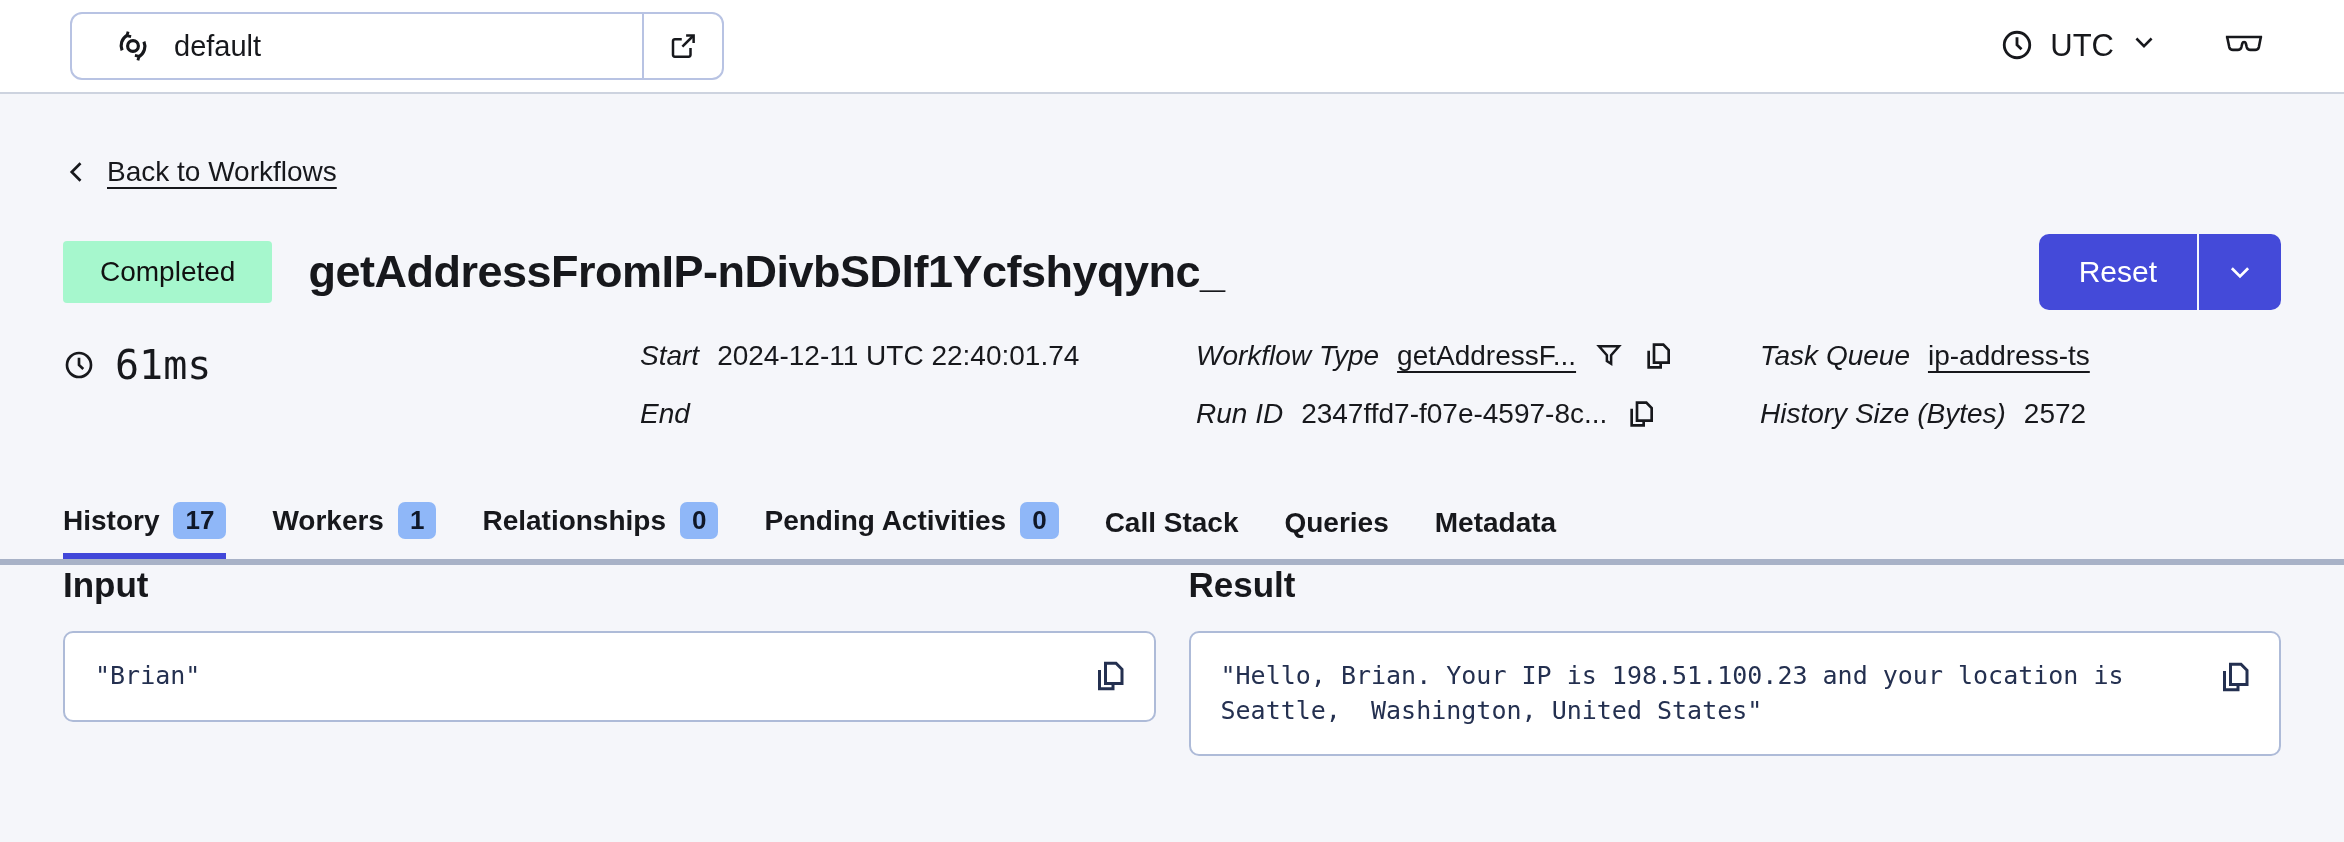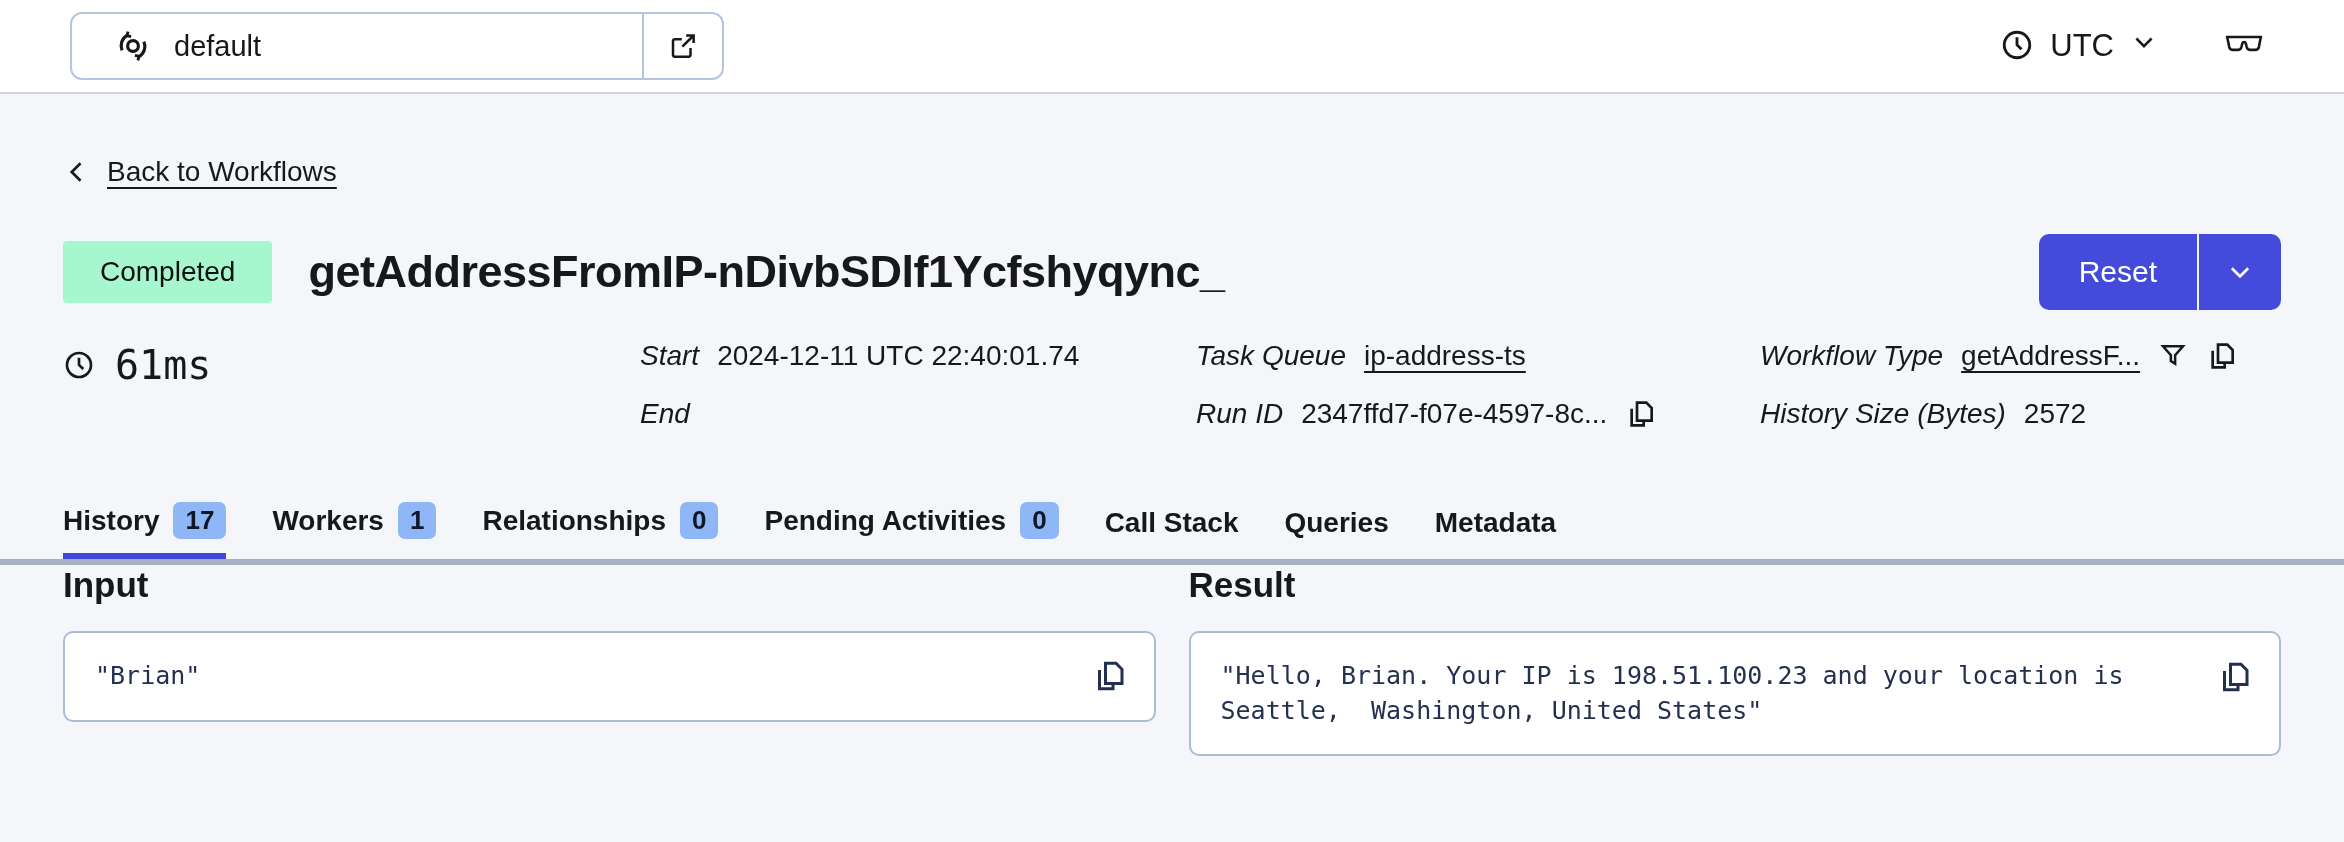--- a/index.html
+++ b/index.html
@@ -162,41 +162,41 @@
       </span>
       <span class="dur-value">61ms</span>
     </div>
 
     <div class="meta-grid">
       <div class="meta-cell">
         <span class="meta-label">Start</span>
         <span class="meta-value">2024-12-11 UTC 22:40:01.74</span>
       </div>
       <div class="meta-cell">
-        <span class="meta-label">Task Queue</span>
-        <a class="meta-link">ip-address-ts</a>
-      </div>
-      <div class="meta-cell">
         <span class="meta-label">Workflow Type</span>
         <a class="meta-link">getAddressF...</a>
         <button class="mini-icon">
           <span>
             <svg width="30" height="30" viewBox="0 0 24 24" fill="none" stroke="currentColor" stroke-width="2">
               <path d="M4 5h16l-6.3 7.2V19l-3.4-2.1v-4.7Z"></path>
             </svg>
           </span>
         </button>
         <button class="mini-icon">
           <span>
             <svg width="32" height="32" viewBox="0 0 24 24" fill="none" stroke="currentColor" stroke-width="2">
               <path d="M9 3.5h7L20 7.5V17H9z"></path>
               <path d="M5 8v12.5h9v-3"></path>
             </svg>
           </span>
         </button>
+      </div>
+      <div class="meta-cell">
+        <span class="meta-label">Task Queue</span>
+        <a class="meta-link">ip-address-ts</a>
       </div>
 
       <div class="meta-cell">
         <span class="meta-label">End</span>
       </div>
       <div class="meta-cell">
         <span class="meta-label">Run ID</span>
         <span class="meta-value">2347ffd7-f07e-4597-8c...</span>
         <button class="mini-icon">
           <span>

